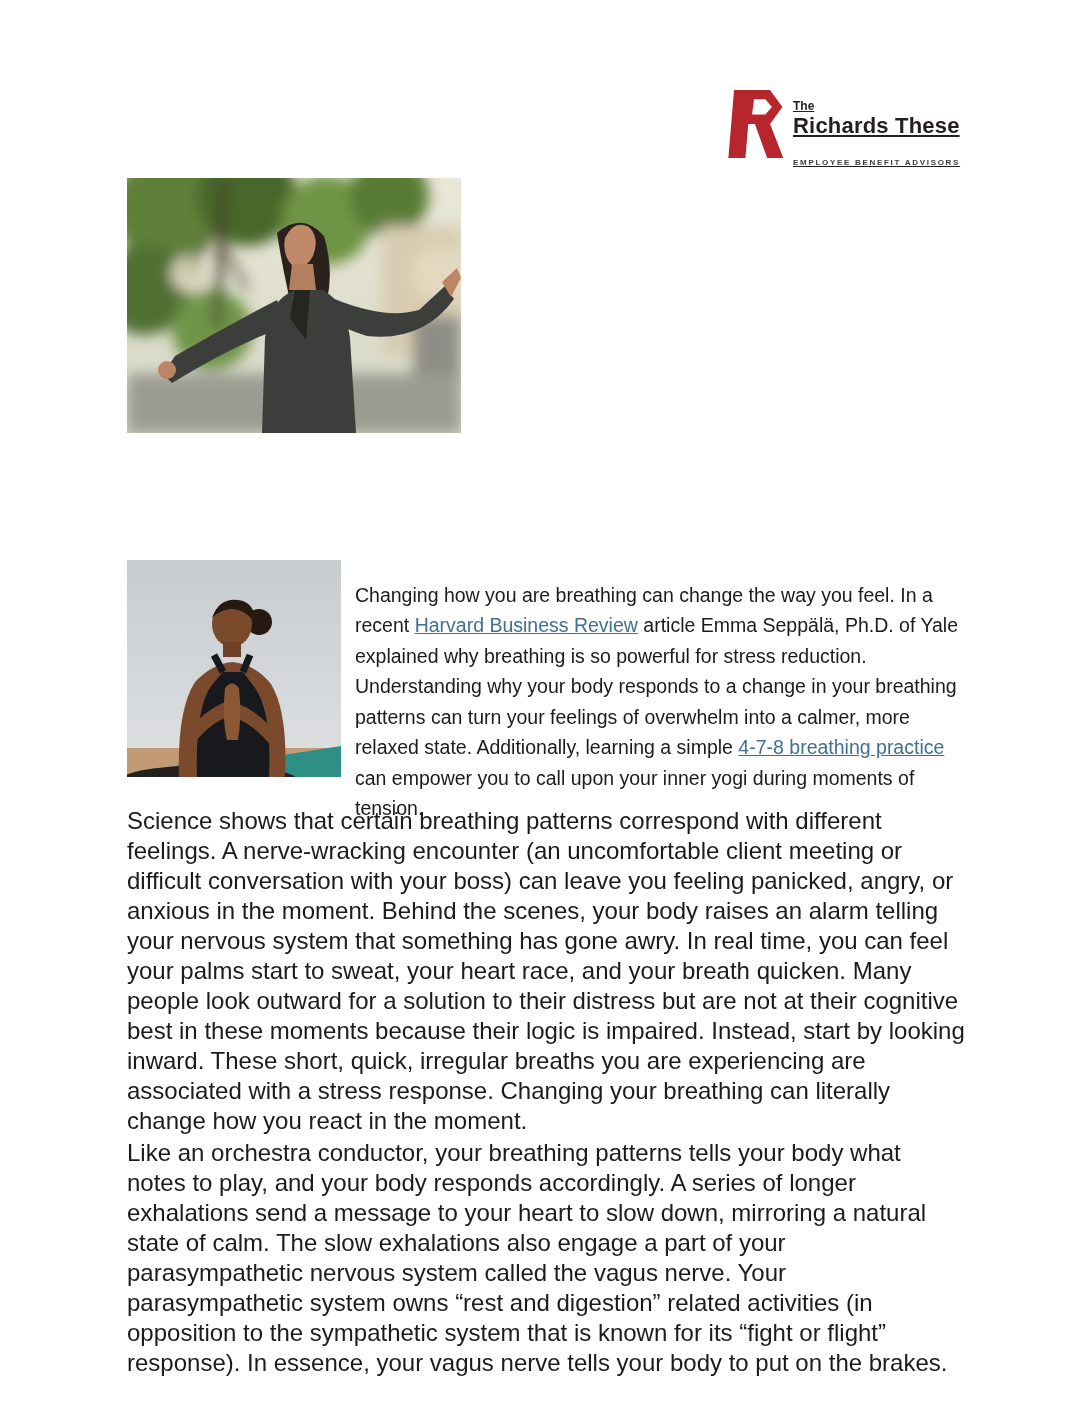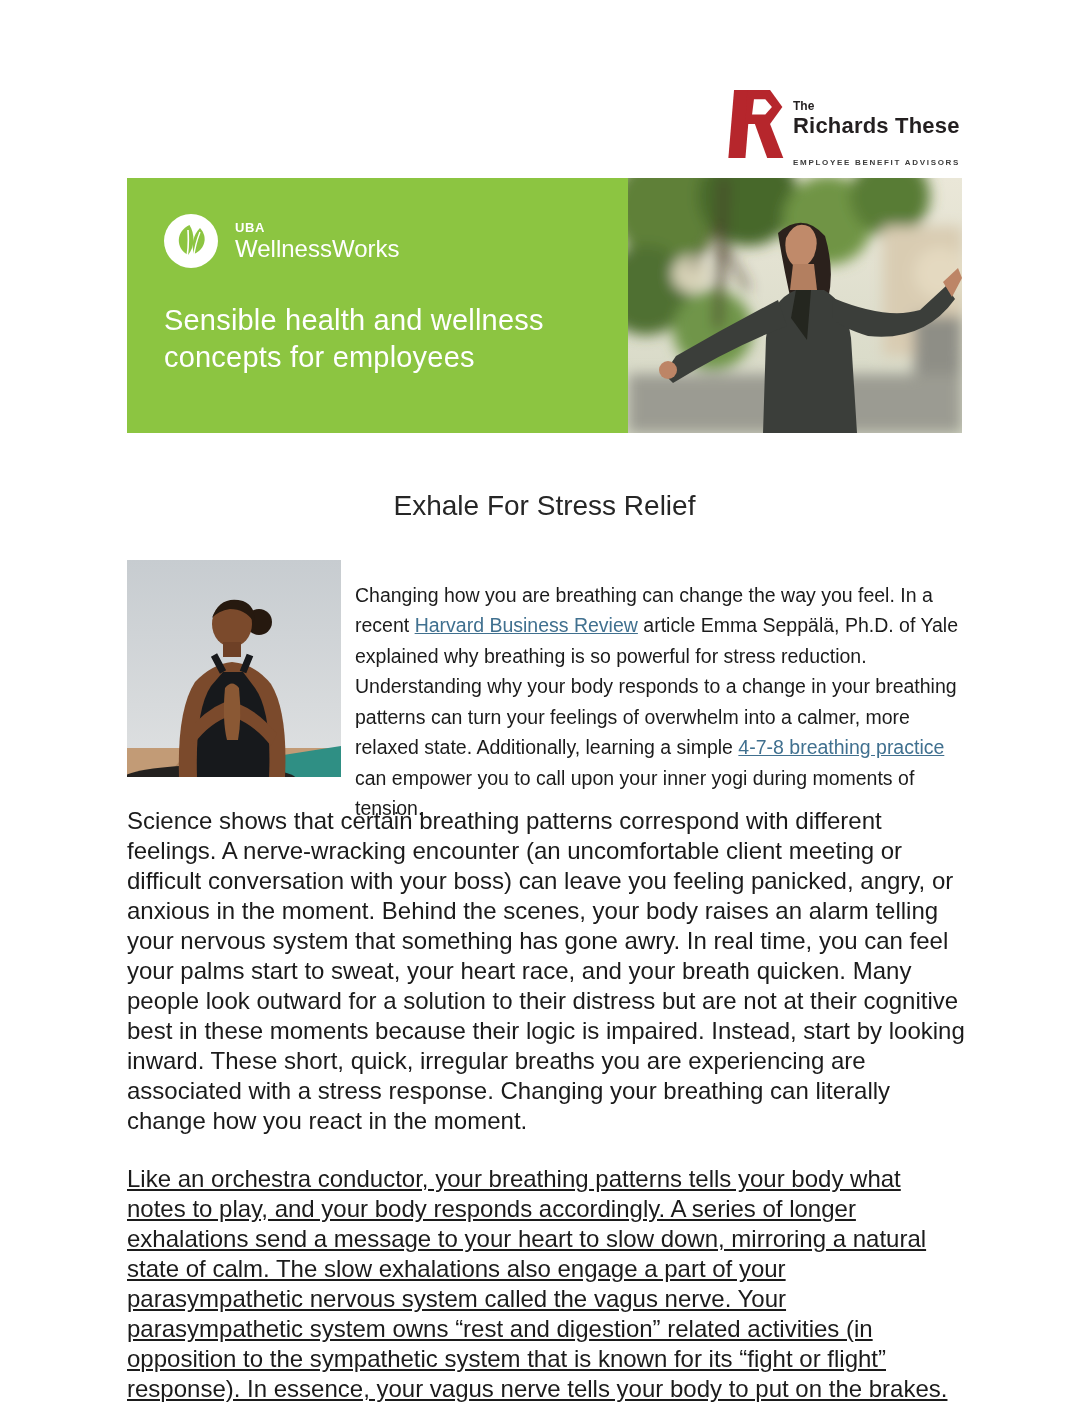--- a/index.html
+++ b/index.html
@@ -15,21 +15,21 @@
 
   
   .logo-block {
     position: absolute;
     top: 88px;
     left: 722px;
     display: flex;
     align-items: flex-start;
   }
   .r-mark { width: 62px; height: 72px; display: block; }
-  .logo-text { margin-left: 9px; padding-top: 12px; color: #231f20; }
+  .logo-text { margin-left: 9px; padding-top: 12px; color: #231f20; text-decoration: underline; }
   .logo-the { font-size: 12px; font-weight: bold; line-height: 13px; }
   .logo-name { font-size: 22px; font-weight: bold; line-height: 25px; letter-spacing: 0.2px; }
   .logo-tagline { font-size: 8px; font-weight: bold; letter-spacing: 1.7px; color: #3c3c3c; margin-top: 20px; }
 
   
   .banner {
     position: absolute;
     top: 178px;
     left: 127px;
     width: 835px;
@@ -93,21 +93,21 @@
   .body-copy {
     position: absolute;
     top: 806px;
     left: 127px;
     width: 838px;
     font-size: 24px;
     line-height: 30px;
     color: #1b1b1b;
   }
   .body-copy p { margin: 0; }
-  .body-copy p + p { margin-top: 28px; text-decoration: underline; }
+  .body-copy p + p { margin-top: 2px; }
 </style>
 </head>
 <body>
 
 <div class="page">
 
   <div class="logo-block">
     <span>
       <svg class="r-mark" viewBox="0 0 64 76" xmlns="http://www.w3.org/2000/svg">
         <polygon points="12,2 30,2 24,74 6,74" fill="#b6262c"></polygon>
@@ -117,38 +117,20 @@
       </svg>
     </span>
     <div class="logo-text">
       <div class="logo-the">The</div>
       <div class="logo-name">Richards These</div>
       <div class="logo-tagline">EMPLOYEE BENEFIT ADVISORS</div>
     </div>
   </div>
 
   <div class="banner">
-    <div class="banner-green">
-      <div class="brand-row">
-        <span>
-          <svg class="brand-circle" viewBox="0 0 54 54" xmlns="http://www.w3.org/2000/svg">
-            <circle cx="27" cy="27" r="27" fill="#ffffff"></circle>
-            <path d="M24,41 C11,34 12,17 25.5,11 C31,20 31,33 24,41 Z" fill="#8cc541"></path>
-            <path d="M30,40 C41.5,35 44,22.5 36,14 C29,21 27,31 30,40 Z" fill="#8cc541"></path>
-            <path d="M23,43 Q25,32 24,16" stroke="#ffffff" stroke-width="1.6" fill="none"></path>
-            <path d="M30,41 Q31,31 36,18" stroke="#ffffff" stroke-width="1.4" fill="none"></path>
-          </svg>
-        </span>
-        <div class="brand-text">
-          <div class="brand-small">UBA</div>
-          <div class="brand-name">WellnessWorks</div>
-        </div>
-      </div>
-      <div class="banner-headline">Sensible health and wellness concepts for employees</div>
-    </div>
 
     <div class="banner-photo">
       <svg viewBox="0 0 334 255" width="334" height="255" preserveAspectRatio="none" xmlns="http://www.w3.org/2000/svg">
         <defs>
           <linearGradient id="sky" x1="0" y1="0" x2="0" y2="1">
             <stop offset="0" stop-color="#eae7d8"></stop>
             <stop offset="1" stop-color="#d4d7c4"></stop>
           </linearGradient>
           <filter id="blur1" x="-20%" y="-20%" width="140%" height="140%">
             <feGaussianBlur stdDeviation="7"></feGaussianBlur>
@@ -178,21 +160,20 @@
           <path d="M168,112 L183,112 L179,162 L163,140 Z" fill="#24261f"></path>
           <path d="M150,122 Q100,148 48,178 L36,196 L45,205 Q105,168 159,148 Z" fill="#3b3e3a"></path>
           <circle cx="40" cy="192" r="9" fill="#bd8566"></circle>
           <path d="M205,120 Q258,142 292,132 L318,108 L327,121 Q296,164 240,158 Q214,150 204,140 Z" fill="#3b3e3a"></path>
           <path d="M315,104 L330,90 L334,100 L324,119 Z" fill="#bd8566"></path>
         </g>
       </svg>
     </div>
   </div>
 
-  <div class="article-title">Exhale For Stress Relief</div>
 
   <div class="intro-row">
     <div class="meditation-photo">
       <svg viewBox="0 0 214 217" width="214" height="217" preserveAspectRatio="none" xmlns="http://www.w3.org/2000/svg">
         <defs>
           <linearGradient id="wall" x1="0" y1="0" x2="0" y2="1">
             <stop offset="0" stop-color="#c7ccd0"></stop>
             <stop offset="1" stop-color="#dfe1e2"></stop>
           </linearGradient>
         </defs>

